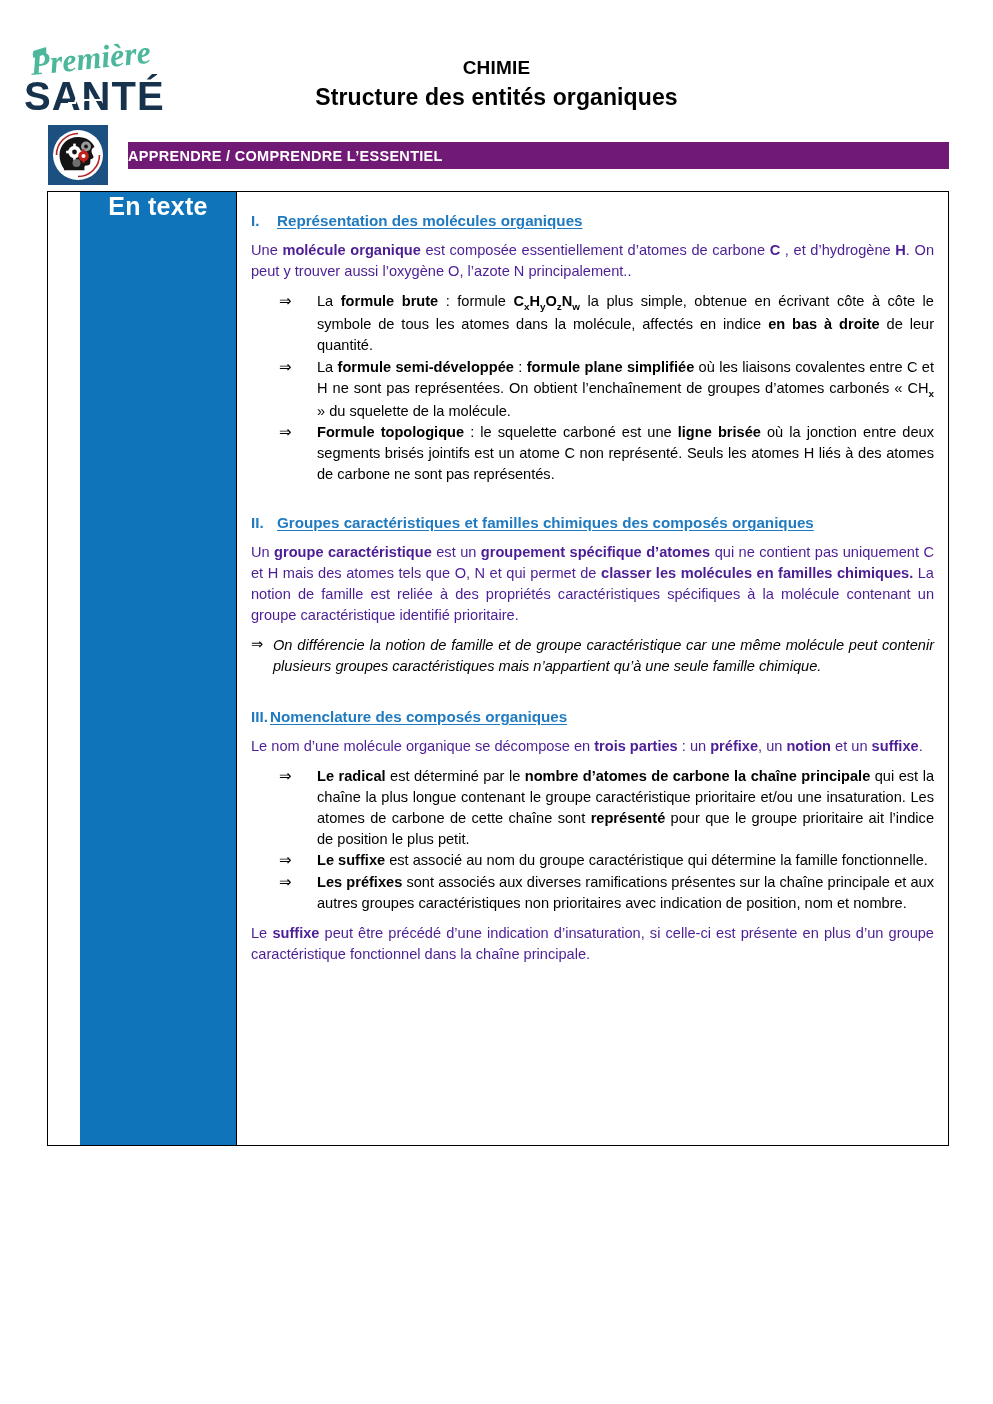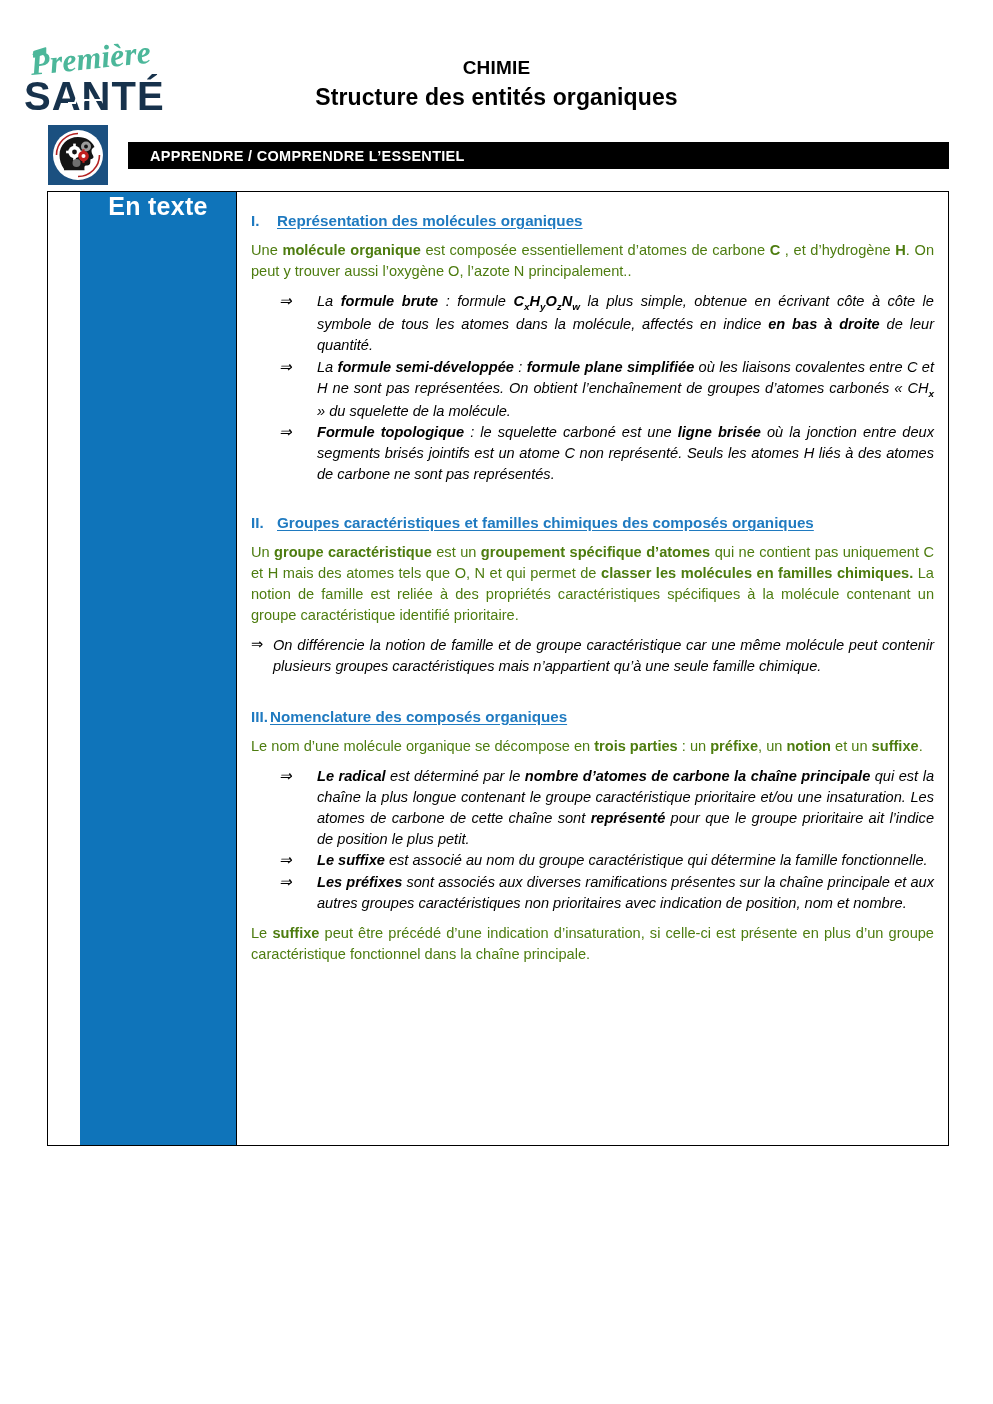--- a/index.html
+++ b/index.html
@@ -121,26 +121,26 @@
     background: #1B5080;
     display: block;
   }
   .banner-icon svg { display:block; }
   .banner-label {
     position: absolute;
     left: 81px;
     top: 17px;
     right: 44px;
     height: 27px;
-    background: #000000;
+    background: #701a75;
     color: #ffffff;
     font-size: 14.5px;
     font-weight: bold;
     letter-spacing: 0.3px;
-    padding-left: 22px;
+    padding-left: 0;
     display: flex;
     align-items: center;
     box-sizing: border-box;
   }
 
   
   .content-table {
     margin: 6px 44px 0 47px;
     border: 1.4px solid #000;
     display: flex;
@@ -188,29 +188,28 @@
   .sec-head .txt {
     text-decoration: underline;
     text-underline-offset: 2px;
   }
 
   p.para {
     font-size: 14.6px;
     line-height: 1.42;
     margin: 0 0 10px 0;
     text-align: justify;
-    color: #4d7c0f;
+    color: #4c1d95;
   }
   p.para.nojust { text-align: left; }
 
   ul.arrow-list {
     list-style: none;
     margin: 0 0 10px 0;
     padding: 0 0 0 28px;
-    font-style: italic;
   }
   ul.arrow-list > li {
     position: relative;
     font-size: 14.6px;
     line-height: 1.42;
     text-align: justify;
     margin-bottom: 1px;
     padding-left: 38px;
   }
   ul.arrow-list > li::before {

